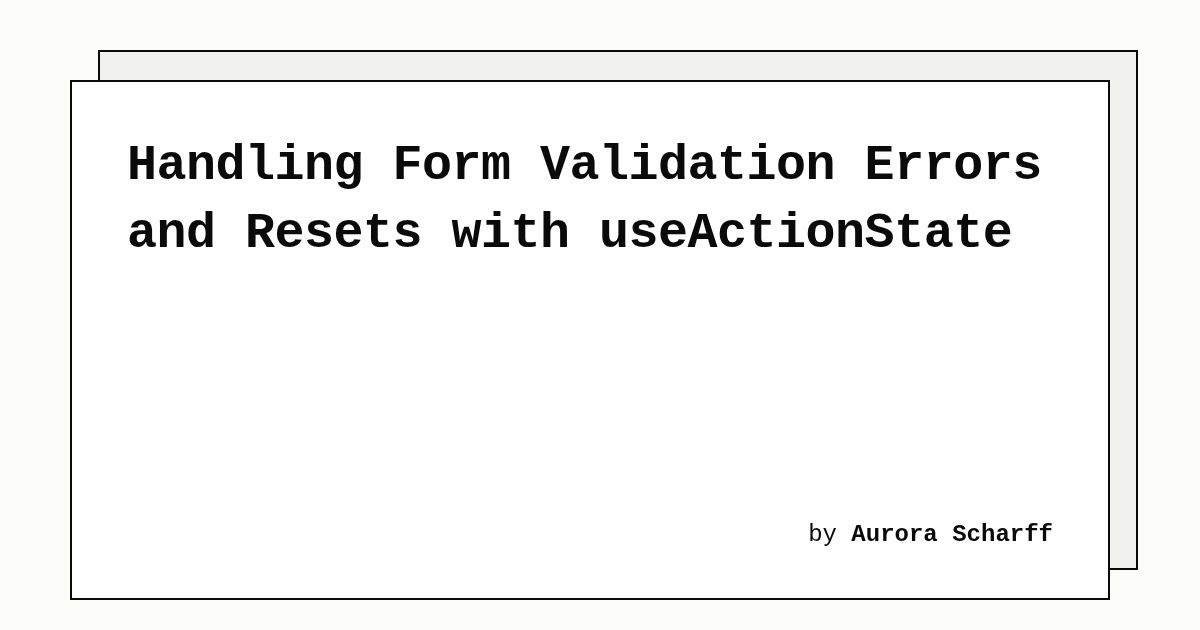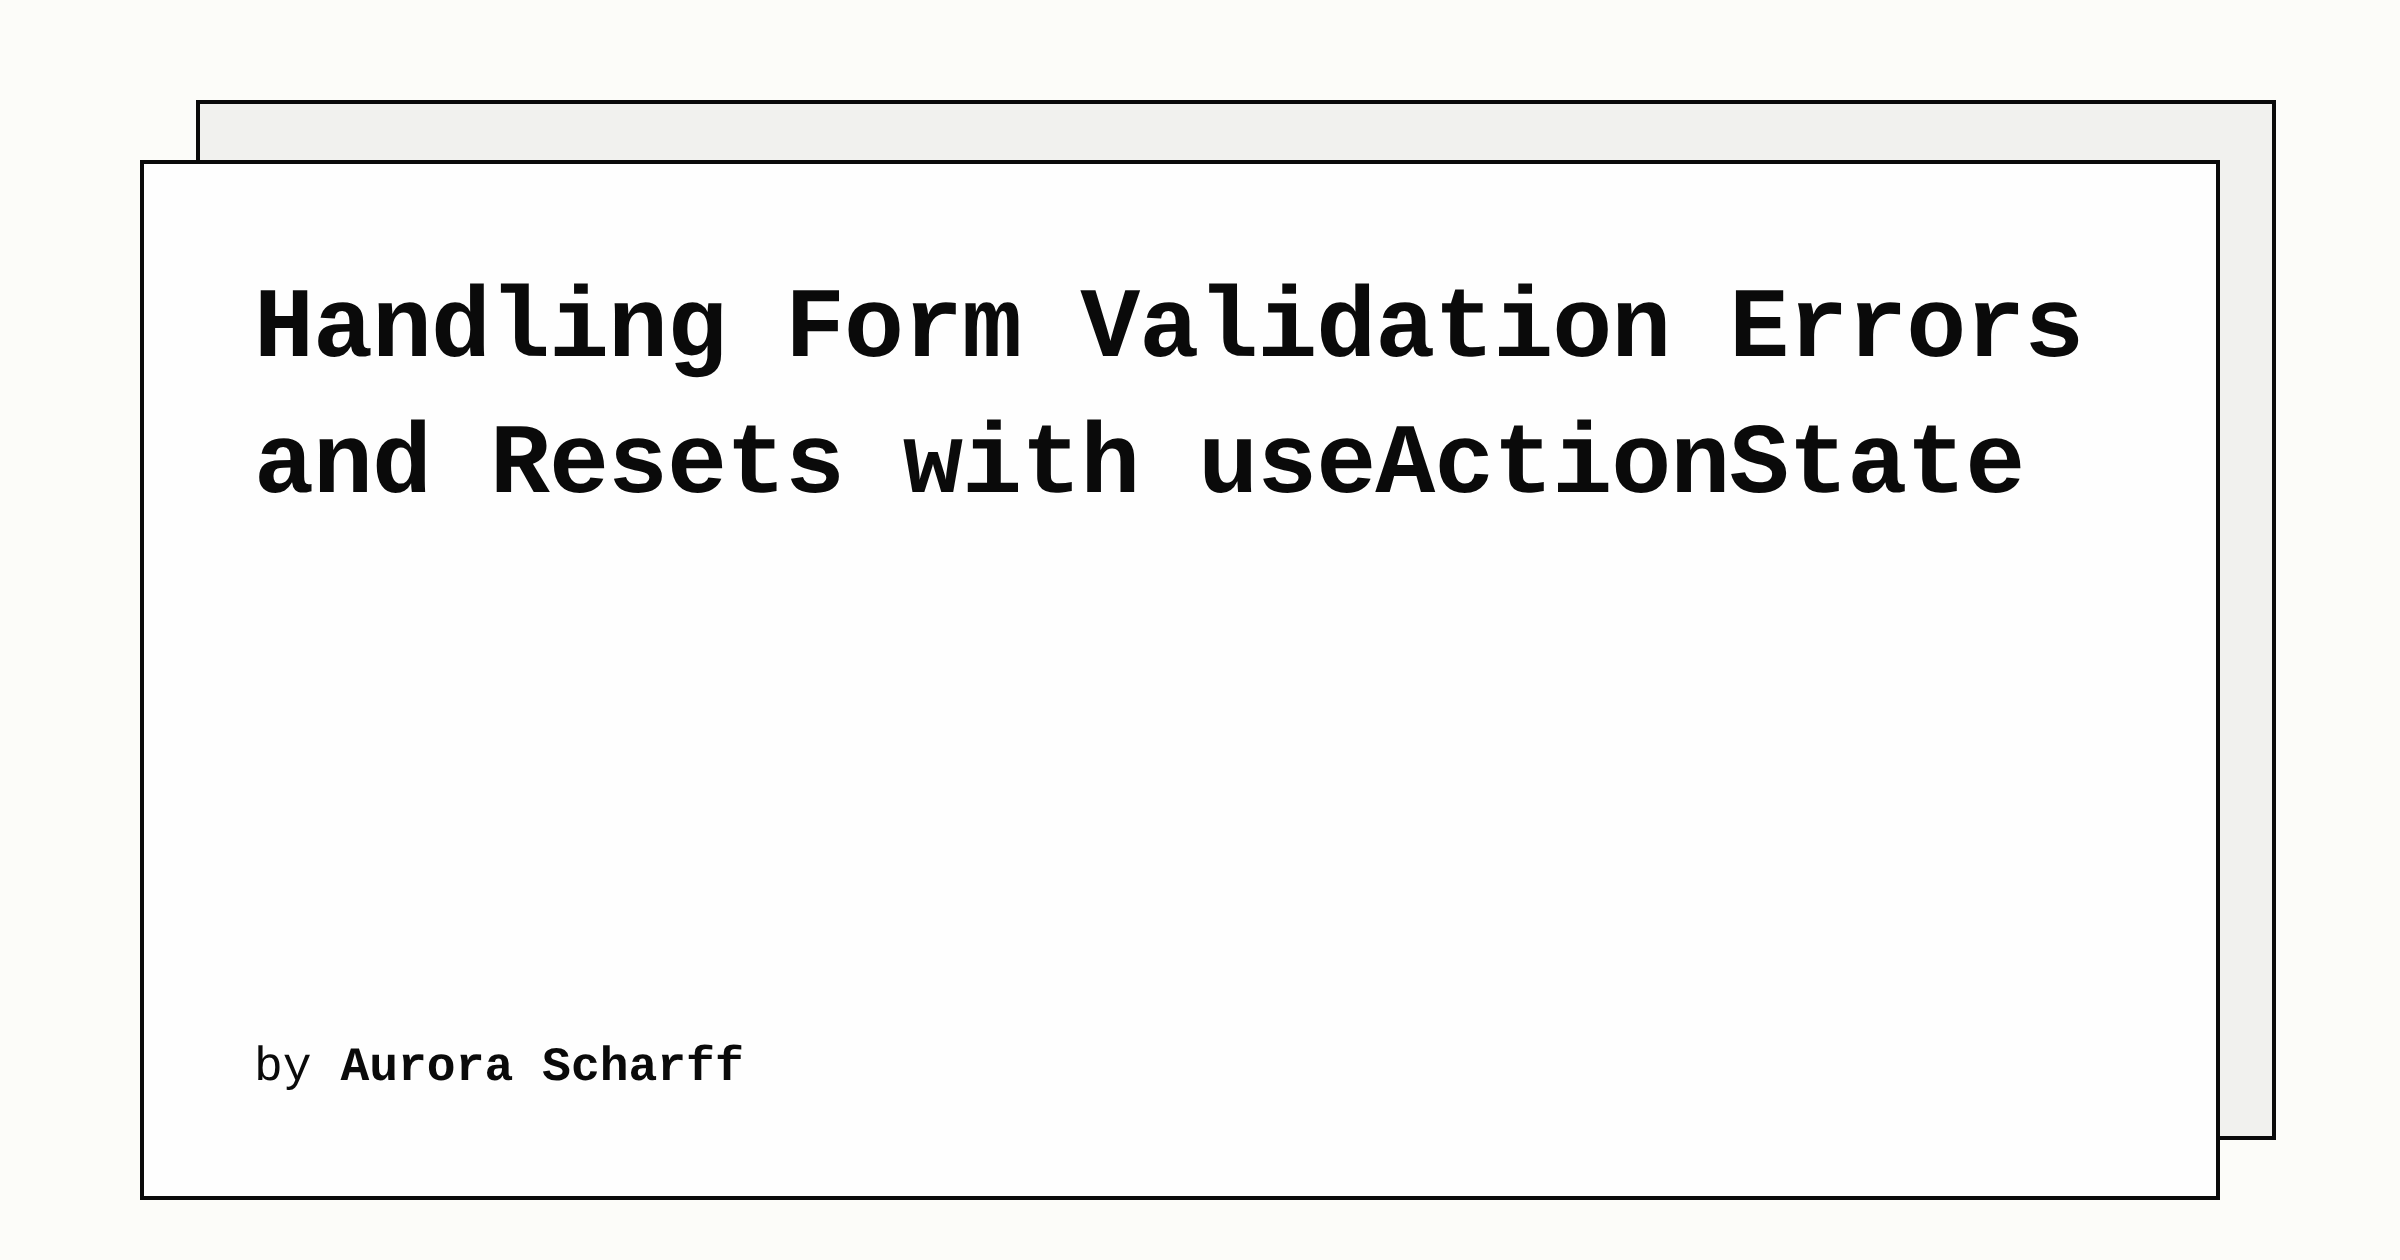--- a/index.html
+++ b/index.html
@@ -1,18 +1,19 @@
 <!DOCTYPE html>
 <html><head>
   <meta charset="utf-8">
   <style>
     * {
       margin: 0;
       padding: 0;
       box-sizing: border-box;
+      align-items: flex-end;
     }
     body {
       width: 1200px;
       height: 630px;
       background: #fcfcf9;
       font-family: 'Courier New', Courier, monospace;
       position: relative;
       overflow: hidden;
     }
     .card-back {

